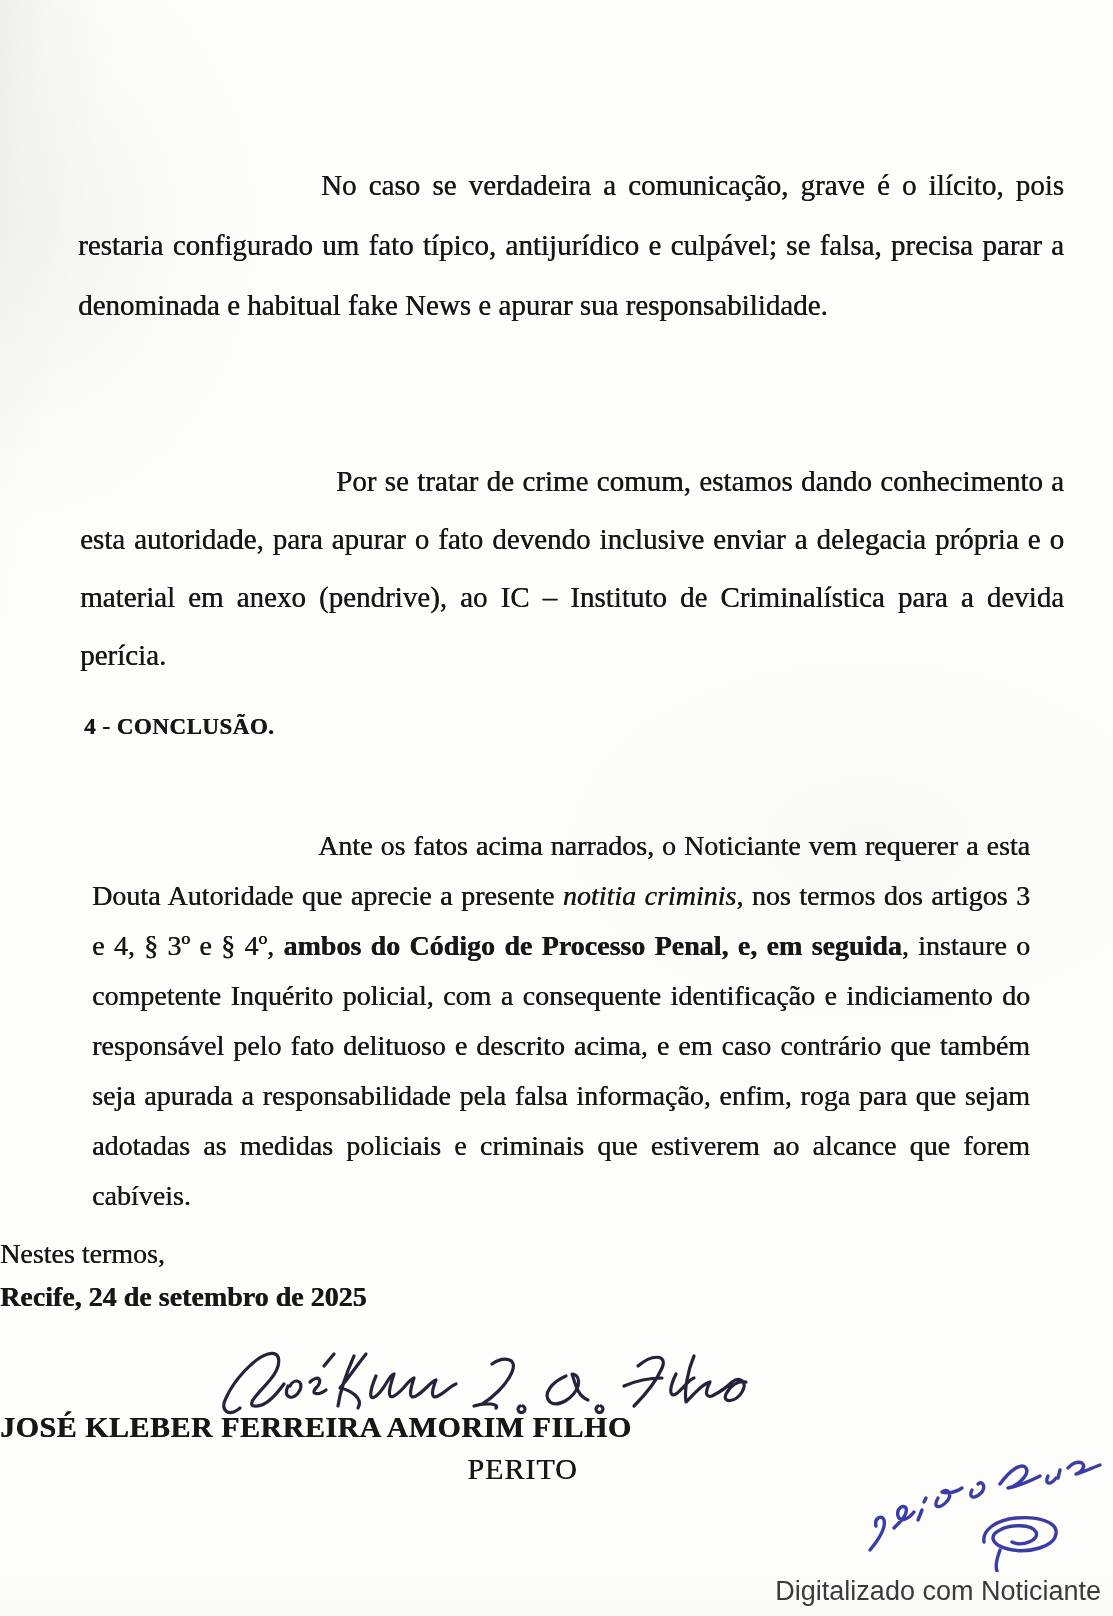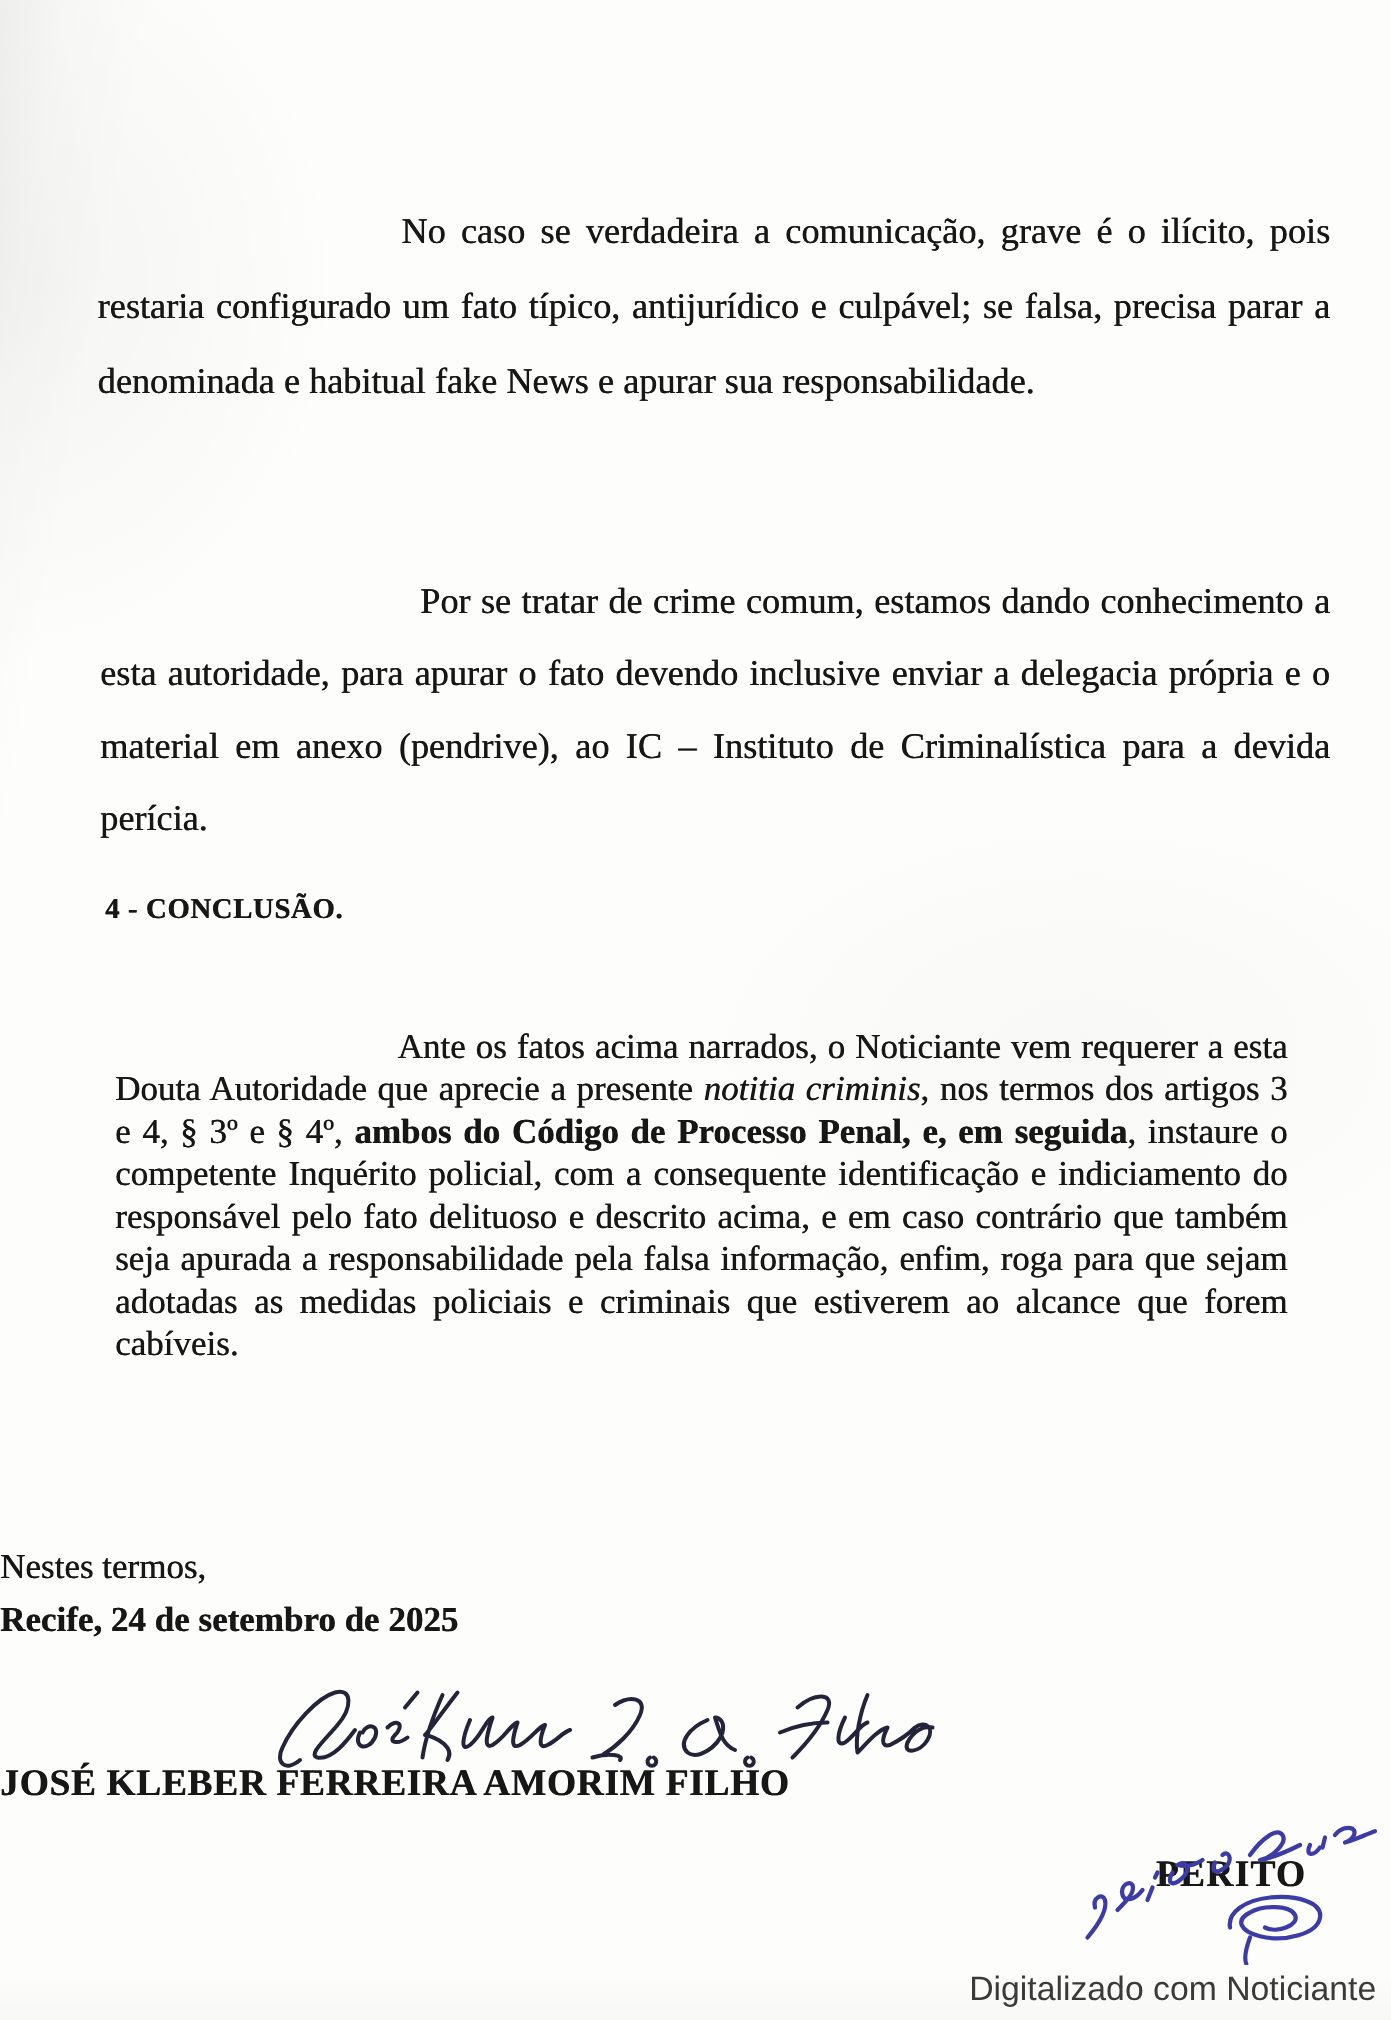--- a/index.html
+++ b/index.html
@@ -22,21 +22,21 @@
       radial-gradient(ellipse 500px 300px at 78% 52%, rgba(0,0,0,0.018), rgba(0,0,0,0) 70%),
       linear-gradient(0deg, rgba(0,0,0,0.02) 0%, rgba(0,0,0,0) 3%);
   }
   .body-text {
     position: absolute;
     text-align: justify;
     text-shadow: 0.4px 0 0 currentColor; 
   }
   .p1 { left: 78px;  top: 126px; width: 986px; font-size: 29px; line-height: 60px; text-indent: 243px; }
   .p2 { left: 80px;  top: 423px; width: 984px; font-size: 29px; line-height: 58px; text-indent: 256px; }
-  .p3 { left: 92px;  top: 793px; width: 938px; font-size: 28px; line-height: 34px; text-indent: 226px; }
+  .p3 { left: 92px;  top: 793px; width: 938px; font-size: 28px; line-height: 50px; text-indent: 226px; }
   .section-heading {
     position: absolute; left: 84px; top: 699px;
     font-size: 23px; font-weight: bold; letter-spacing: 0.5px;
     text-shadow: 0.4px 0 0 currentColor;
     margin-top: 15px;
   }
   .seg-italic { font-style: italic; }
   .seg-bold   { font-weight: bold; }
   .closing-block {
     position: absolute; left: 0; top: 1232px; width: 1045px;
@@ -44,22 +44,22 @@
     text-shadow: 0.4px 0 0 currentColor;
   }
   .closing-block .cl { line-height: 43px; }
   .cl-date { font-weight: bold; }
   .signatory-name {
     position: absolute; left: 0; top: 1410px; width: 1045px;
     text-align: left; font-size: 30px; font-weight: bold; letter-spacing: 0.5px;
     text-shadow: 0.4px 0 0 currentColor;
   }
   .signatory-title {
-    position: absolute; left: 0; top: 1483px; width: 1045px;
-    text-align: right; font-size: 30px; font-weight: bold; letter-spacing: 1px;
+    position: absolute; left: 0; top: 1452px; width: 1045px;
+    text-align: center; font-size: 30px; font-weight: normal; letter-spacing: 1px;
     text-shadow: 0.4px 0 0 currentColor;
   }
   .signature-svg { position: absolute; left: 220px; top: 1344px; }
   .signature-svg path { fill: none; stroke: #23233b; stroke-width: 3.2; stroke-linecap: round; stroke-linejoin: round; }
   .blue-note-svg { position: absolute; left: 860px; top: 1450px; }
   .blue-note-svg path { fill: none; stroke: #3c3ca8; stroke-width: 3.4; stroke-linecap: round; stroke-linejoin: round; }
   .scanner-credit {
     position: absolute; right: 12px; top: 1576px;
     font-family: "Liberation Sans", sans-serif;
     font-size: 27px; color: #3a3a3a;

